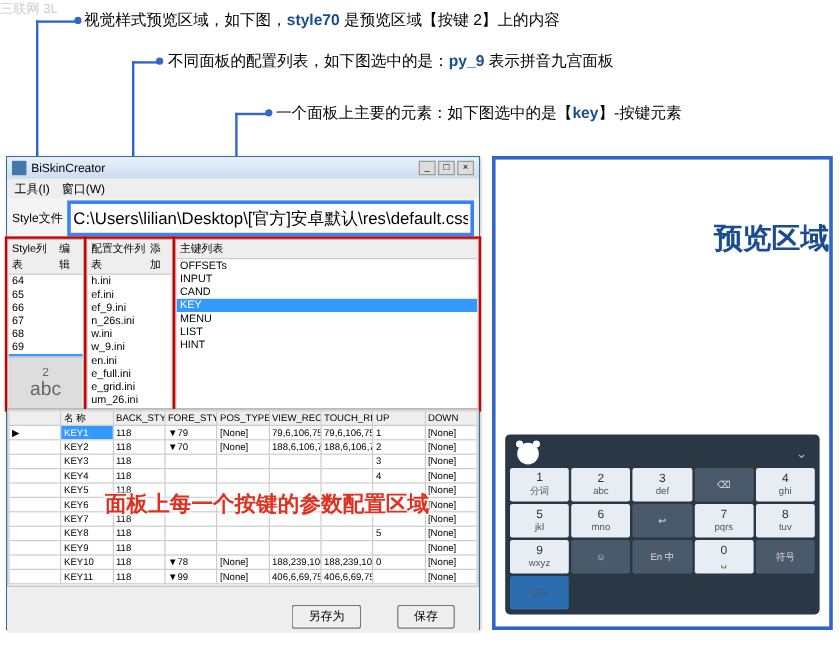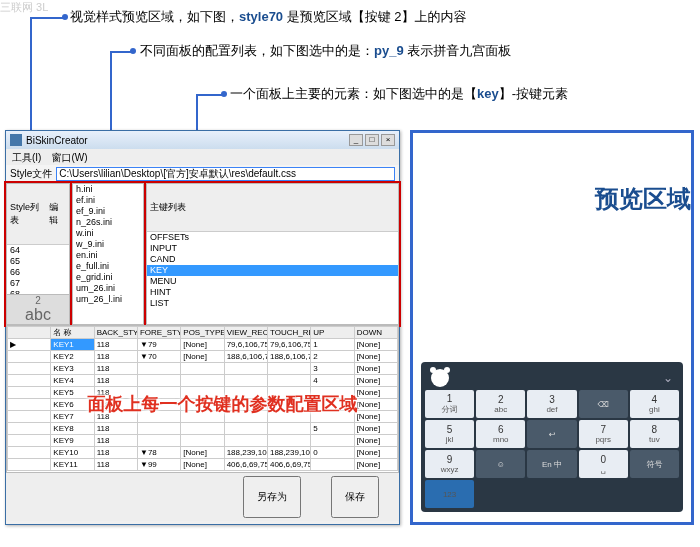--- a/index.html
+++ b/index.html
@@ -13,26 +13,26 @@
 .anno-dot { position: absolute; width: 6px; height: 6px; border-radius: 50%; background: #3366cc; }
 
 
 .win { position: absolute; left: 5px; top: 130px; width: 395px; height: 395px; border: 1px solid #3a6ea5; background: #f0f0f0; box-shadow: 1px 1px 3px rgba(0,0,0,0.3); }
 .titlebar { height: 18px; background: linear-gradient(#e8f0fb,#cde); display: flex; align-items: center; padding: 0 4px; font-size: 10px; }
 .titlebar .icon { width: 12px; height: 12px; background: #47a; margin-right: 4px; }
 .titlebar .btns { margin-left: auto; display: flex; gap: 2px; }
 .titlebar .btns span { width: 14px; height: 12px; background: #ddd; border: 1px solid #999; font-size: 8px; text-align: center; line-height: 10px; }
 .menubar { height: 16px; background: #eee; display: flex; gap: 10px; padding: 0 6px; font-size: 10px; align-items: flex-end; }
 .row { display: flex; align-items: center; padding: 2px 4px; gap: 4px; font-size: 10px; background: #f4f4f4; }
-.row input[type=text] { flex: 1; height: 14px; font-size: 10px; padding: 0 2px; border: 1px solid #3b82f6; }
+.row input[type=text] { flex: 1; height: 14px; font-size: 14px; padding: 12px 2px; border: 3px solid #3b82f6; }
 .row button { height: 16px; font-size: 9px; padding: 0 6px; }
 
 .mid { display: flex; height: 142px; }
 .col { border: 1px solid #bbb; background: #fff; font-size: 9px; overflow: hidden; }
-.col .hdr { background: #eee; padding: 17px 3px; display: flex; gap: 4px; border-bottom: 1px solid #ccc; justify-content: space-between; }
+.col .hdr { background: #eee; padding: 1px 3px; display: flex; gap: 4px; border-bottom: 1px solid #ccc; justify-content: space-between; }
 .col .list { overflow: hidden; }
 .col .list div { padding: 0 3px; white-space: nowrap; line-height: 11px; }
 .col .list .sel { background: #3399ff; color: #fff; }
 
 .leftcol { width: 64px; display: flex; flex-direction: column; }
 .leftcol .list { height: 68px; }
 .preview-key { flex: 1; background: #ddd; display: flex; flex-direction: column; align-items: center; justify-content: center; color: #666; border-top: 1px solid #bbb; }
 .preview-key .n { font-size: 10px; }
 .preview-key .t { font-size: 16px; }
 
@@ -44,21 +44,21 @@
 
 .tbl-wrap { border: 1px solid #bbb; background: #fff; height: 148px; overflow: hidden; position: relative; }
 table { border-collapse: collapse; width: 100%; font-size: 8px; table-layout: fixed; }
 th, td { border: 1px solid #ccc; padding: 0 2px; height: 12px; text-align: left; white-space: nowrap; overflow: hidden; }
 th { background: #eee; font-weight: normal; }
 td.sel { background: #3399ff; color: #fff; }
 .tbl-overlay { position: absolute; left: 70px; top: 30px; right: 30px; bottom: 20px; background: rgba(255,255,255,0); display: flex; flex-direction: row; align-items: center; justify-content: center; z-index: 5; }
 .tbl-overlay span { font-size: 18px; font-weight: bold; color: #e03020; line-height: 1.5; text-shadow: 0 0 4px #fff, 0 0 4px #fff, 0 0 4px #fff; }
 
 .footer { display: flex; justify-content: flex-end; gap: 30px; padding: 3px 20px; background: #eee; }
-.footer button { padding: 12px 12px; font-size: 10px; }
+.footer button { padding: 1px 12px; font-size: 10px; margin-top: 12px; }
 
 
 .right-panel { position: absolute; left: 410px; top: 130px; width: 284px; height: 395px; border: 3px solid #3366cc; background: #fff; }
 .pv-title { text-align: right; font-size: 24px; font-weight: bold; color: #1a4d8f; margin-top: 50px; }
 .kbd { position: absolute; left: 8px; right: 8px; bottom: 10px; background: #2a3744; border-radius: 4px; padding: 4px; }
 .kbd-top { display: flex; align-items: center; height: 24px; padding: 0 6px; gap: 6px; }
 .bear { width: 18px; height: 18px; border-radius: 50%; background: #fff; position: relative; }
 .bear::before, .bear::after { content: ""; position: absolute; width: 6px; height: 6px; border-radius: 50%; background: #fff; top: -2px; }
 .bear::before { left: -1px; } .bear::after { right: -1px; }
 .kbd-close { margin-left: auto; color: #aab; font-size: 12px; }
@@ -130,20 +130,24 @@
           <div>68</div>
           <div>69</div>
           <div class="sel">70</div>
         </div>
       <div class="preview-key">
         <span class="n">2</span>
         <span class="t">abc</span>
       </div>
     </div>
     <div class="col filecol redbox" style="margin-left:2px">
+      <div class="hdr">
+        <span>配置文件列表</span>
+        <span>添加</span>
+      </div>
       <div class="list" id="file-list">
           <div>h.ini</div>
           <div>ef.ini</div>
           <div>ef_9.ini</div>
           <div>n_26s.ini</div>
           <div>w.ini</div>
           <div>w_9.ini</div>
           <div>en.ini</div>
           <div>e_full.ini</div>
           <div>e_grid.ini</div>
@@ -154,22 +158,22 @@
     <div class="col keycol redbox" style="margin-left:2px">
       <div class="hdr">
         <span>主键列表</span>
       </div>
       <div class="list" id="key-list">
           <div>OFFSETs</div>
           <div>INPUT</div>
           <div>CAND</div>
           <div class="sel">KEY</div>
           <div>MENU</div>
+          <div>LIST</div>
           <div>HINT</div>
-          <div>LIST</div>
         </div>
     </div>
   </div>
 
   <div class="tbl-wrap">
     <table>
       <thead>
           <tr id="thead-row">
             <th></th>
             <th>名 称</th>

